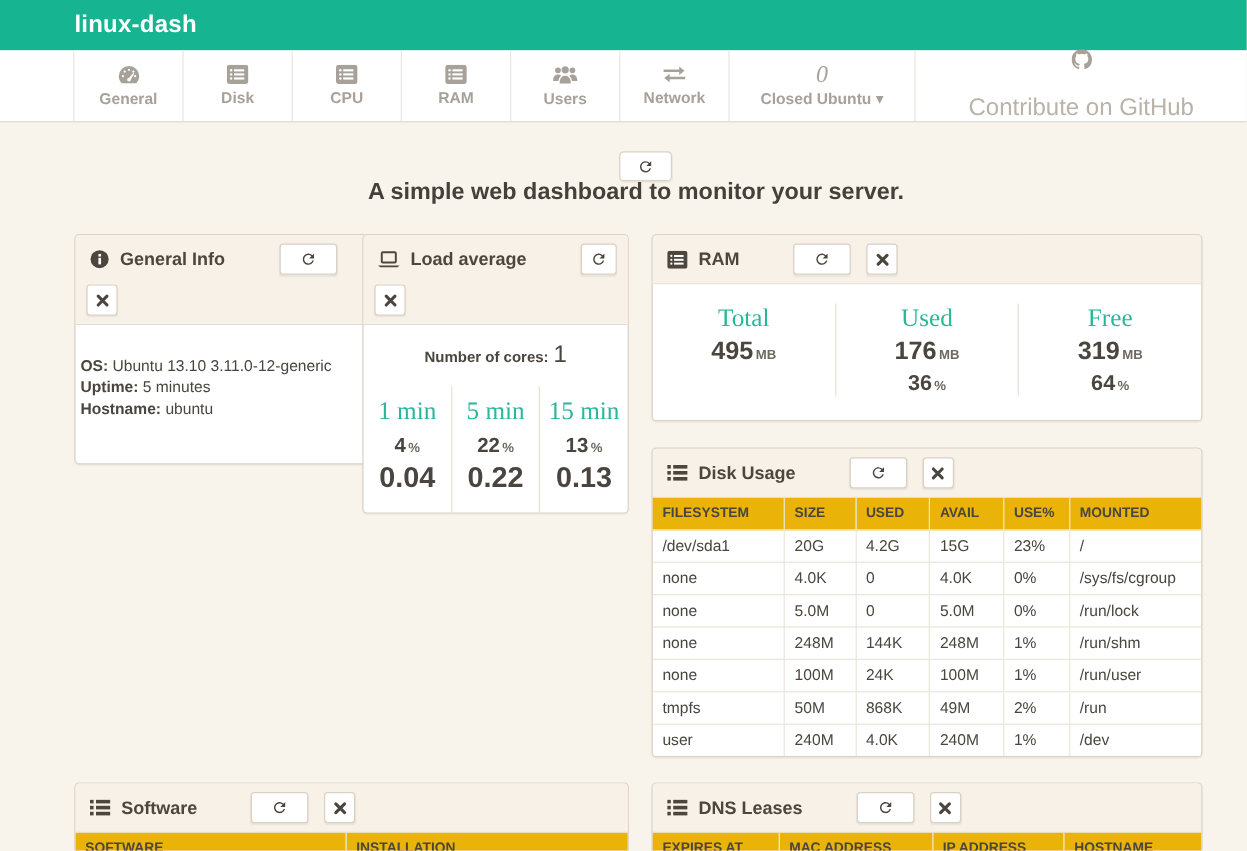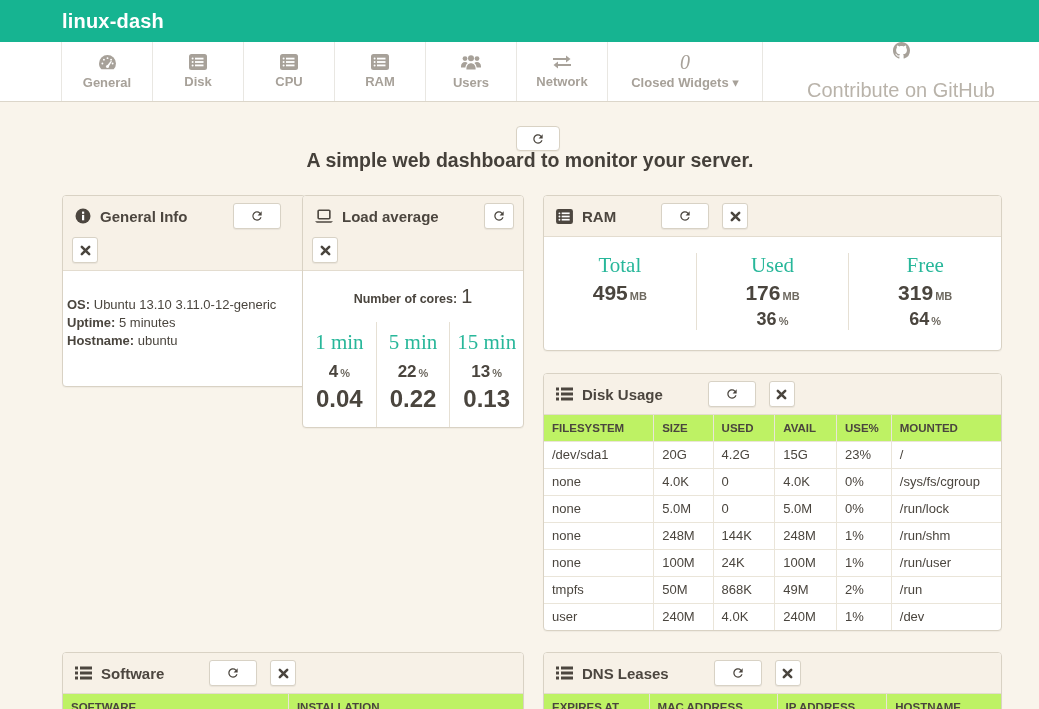--- a/index.html
+++ b/index.html
@@ -108,21 +108,21 @@
   .ram-body { display: flex; padding: 16px 0 20px; }
   .ram-col { flex: 1; text-align: center; border-left: 1px solid #e6e0d4; }
   .ram-col:first-child { border-left: none; }
   .ram-label { font-family: "Liberation Serif", serif; font-size: 21px; color: #28b79a; }
   .ram-value { font-size: 21px; font-weight: bold; margin-top: 3px; }
   .ram-pct { font-size: 18px; font-weight: bold; margin-top: 4px; }
 
   
   table { width: 100%; border-collapse: collapse; font-size: 13px; color: #4a453e; }
   th, td { border: 1px solid #eae5d9; text-align: left; }
-  th { background: #bef264; font-size: 11.5px; font-weight: bold; padding: 7px 8px; }
+  th { background: #eab308; font-size: 11.5px; font-weight: bold; padding: 7px 8px; }
   td { padding: 5px 8px; line-height: 16px; }
   th:first-child, td:first-child { border-left: none; }
   th:last-child,  td:last-child  { border-right: none; }
   tr:last-child td { border-bottom: none; }
   thead th { border-top: none; }
 
   .w-disk th:nth-child(1), .w-disk td:nth-child(1) { width: 24%; }
   .w-disk th:nth-child(2), .w-disk td:nth-child(2) { width: 13%; }
   .w-disk th:nth-child(3), .w-disk td:nth-child(3) { width: 13.5%; }
   .w-disk th:nth-child(4), .w-disk td:nth-child(4) { width: 13.5%; }
@@ -224,21 +224,21 @@
           <path d="M15 1.5L19.5 5 15 8.5" fill="#a7a199" stroke="none"></path>
         <path d="M20 11H6"></path>
           <path d="M7 7.5L2.5 11 7 14.5" fill="#a7a199" stroke="none"></path>
       </svg>
     </span>
     <span class="nav-label">Network</span>
   </div>
 
   <div class="nav-item nav-closed">
     <span class="closed-count">0</span>
-    <span class="nav-label"><span>Closed Widgets</span> <span>▾</span></span>
+    <span class="nav-label"><span>Closed Ubuntu</span> <span>▾</span></span>
   </div>
 
   <div class="nav-github">
     <span>
       <svg width="17" height="17" viewBox="0 0 16 16" fill="#a7a199">
         <path d="M8 0C3.58 0 0 3.58 0 8c0 3.54 2.29 6.53 5.47 7.59.4.07.55-.17.55-.38 0-.19-.01-.82-.01-1.49-2.01.37-2.53-.49-2.69-.94-.09-.23-.48-.94-.82-1.13-.28-.15-.68-.52-.01-.53.63-.01 1.08.58 1.23.82.72 1.21 1.87.87 2.33.66.07-.52.28-.87.51-1.07-1.78-.2-3.64-.89-3.64-3.95 0-.87.31-1.59.82-2.15-.08-.2-.36-1.02.08-2.12 0 0 .67-.21 2.2.82.64-.18 1.32-.27 2-.27s1.36.09 2 .27c1.53-1.04 2.2-.82 2.2-.82.44 1.1.16 1.92.08 2.12.51.56.82 1.27.82 2.15 0 3.07-1.87 3.75-3.65 3.95.29.25.54.73.54 1.48 0 1.07-.01 1.93-.01 2.2 0 .21.15.46.55.38A8.01 8.01 0 0 0 16 8c0-4.42-3.58-8-8-8z"></path>
       </svg>
     </span>
     <span class="gh-label">Contribute on GitHub</span>
   </div>

